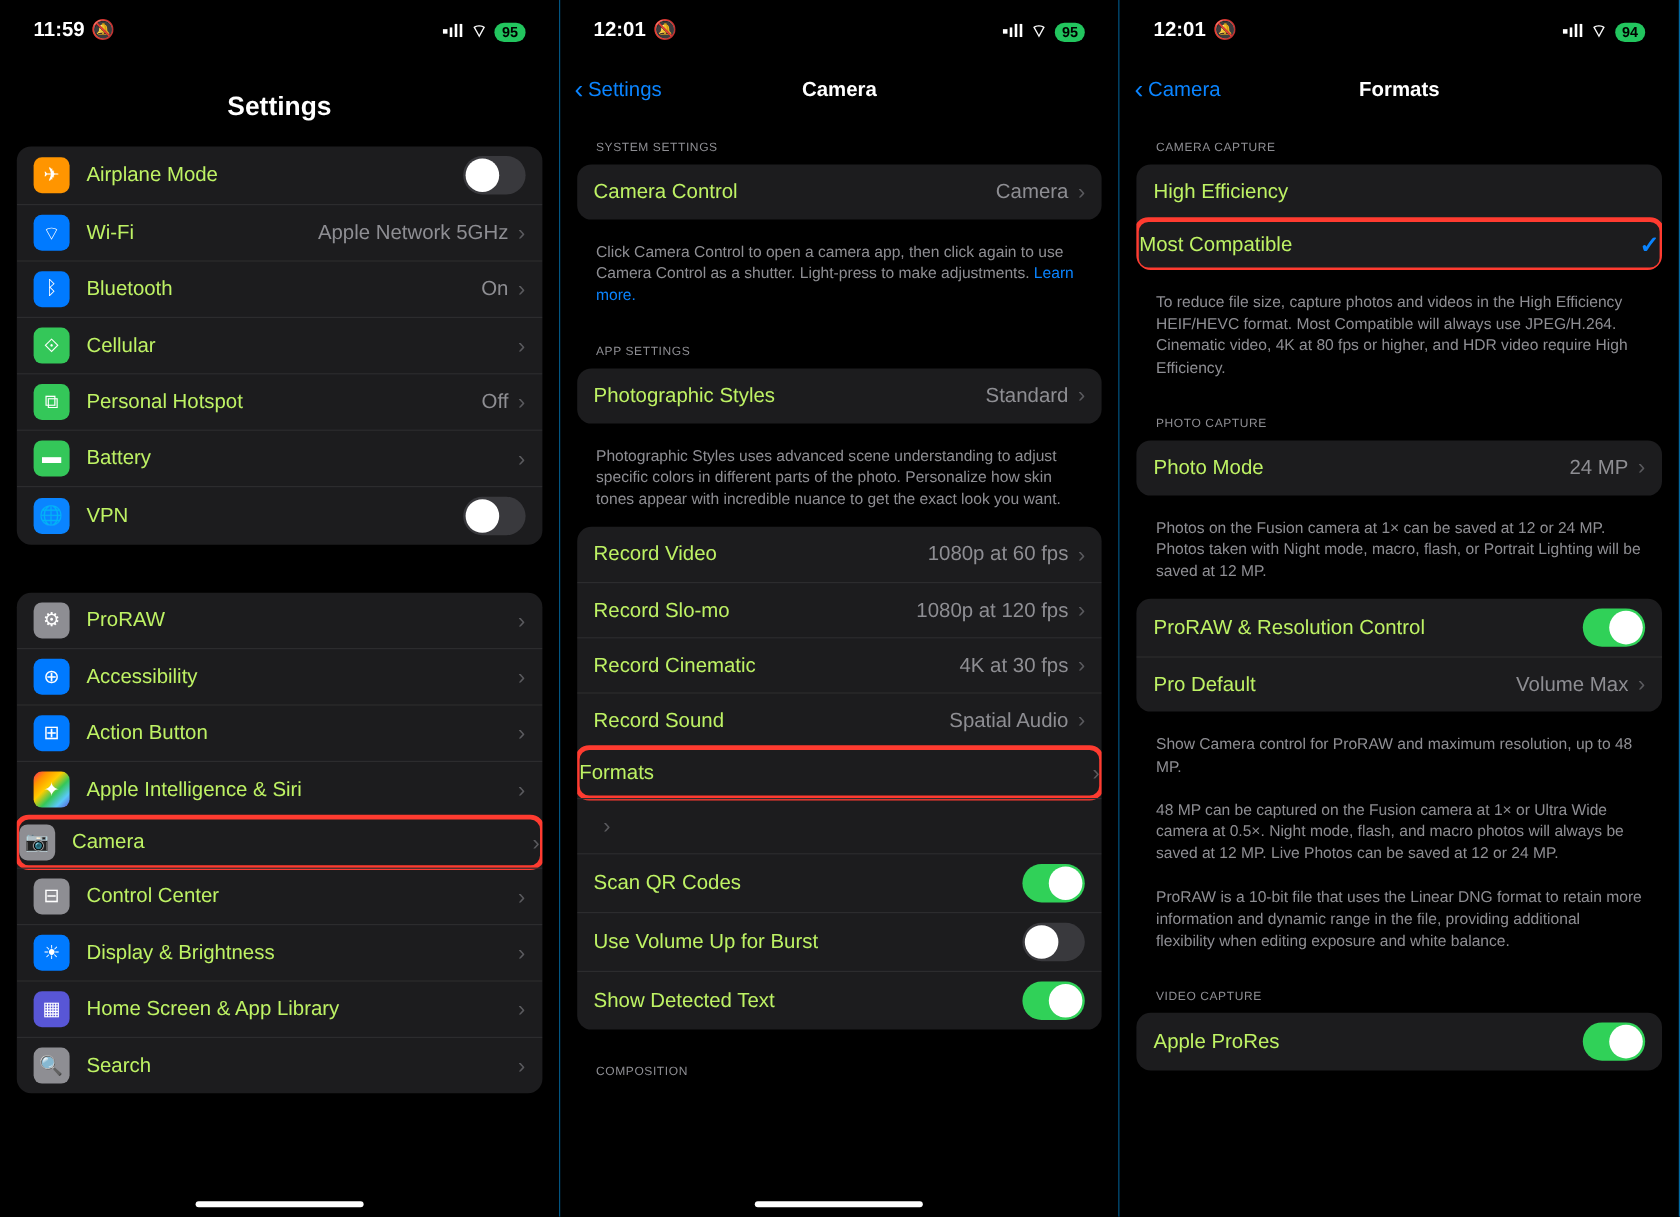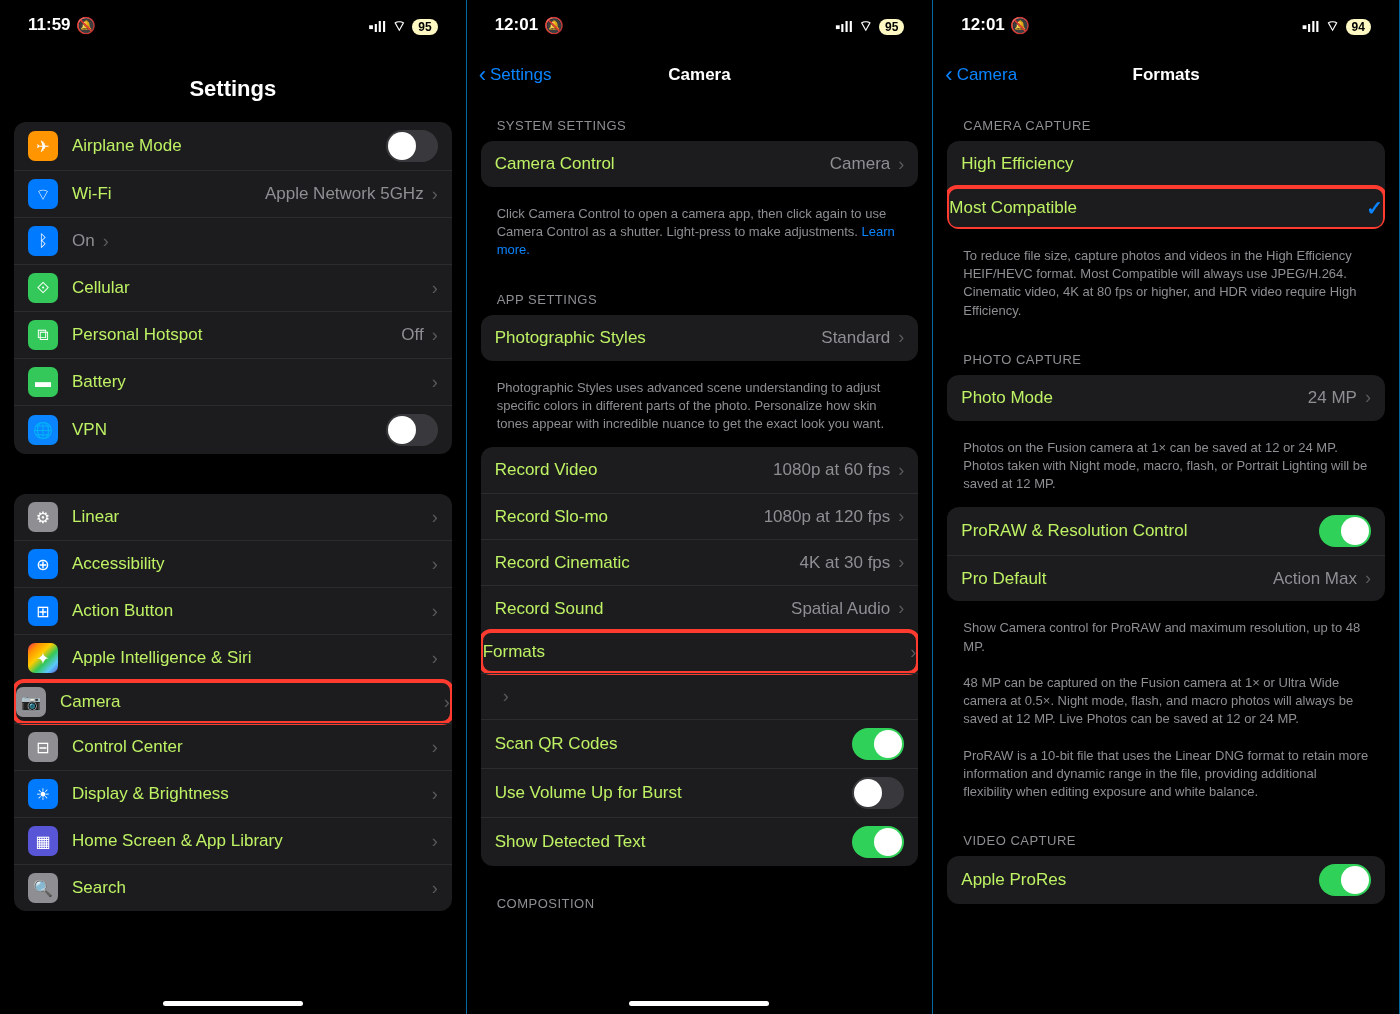--- a/index.html
+++ b/index.html
@@ -27,21 +27,21 @@
     justify-content: space-between;
     padding: 0 28px;
     font-size: 17px;
     font-weight: 600;
   }
   .status-left { display: flex; align-items: center; gap: 6px; }
   .status-right { display: flex; align-items: flex-end; gap: 6px; }
   .bell-icon { font-size: 16px; opacity: .95; }
   .signal-icon, .wifi-icon { font-size: 15px; }
   .battery-badge {
-    background: #fef9c3;
+    background: #22c55e;
     color: #000;
     border-radius: 8px;
     padding: 1px 6px;
     font-size: 12px;
     font-weight: 700;
   }
   .nav-bar {
     height: 50px;
     display: flex;
     align-items: center;
@@ -61,21 +61,21 @@
   .nav-title {
     font-size: 17px;
     font-weight: 600;
     margin: 0 auto;
   }
   .content {
     padding: 0 14px 20px;
   }
   .section-header {
     color: #8e8e93;
-    font-size: 13px;
+    font-size: 10px;
     letter-spacing: .5px;
     padding: 18px 16px 8px;
     text-transform: uppercase;
   }
   .group {
     background: #1c1c1e;
     border-radius: 12px;
     overflow: hidden;
     margin: 0 0 12px;
   }
@@ -195,20 +195,21 @@
           </div>
         </div>
         <div class="row">
           <div class="icon-box bg-blue">⌔</div>
           <div class="label">Wi-Fi</div>
           <div class="value">Apple Network 5GHz</div>
           <div class="chev-r">›</div>
         </div>
         <div class="row">
           <div class="icon-box bg-blue">ᛒ</div>
+          <div class="label">Bluetooth</div>
           <div class="value">On</div>
           <div class="chev-r">›</div>
         </div>
         <div class="row">
           <div class="icon-box bg-green">⟐</div>
           <div class="label">Cellular</div>
           <div class="chev-r">›</div>
         </div>
         <div class="row">
           <div class="icon-box bg-link">⧉</div>
@@ -226,21 +227,21 @@
           <div class="label">VPN</div>
           <div class="toggle">
             <div class="knob"></div>
           </div>
         </div>
       </div>
       <div style="height: 28px;"></div>
       <div class="group">
         <div class="row">
           <div class="icon-box bg-gray">⚙</div>
-          <div class="label">Linear</div>
+          <div class="label">ProRAW</div>
           <div class="chev-r">›</div>
         </div>
         <div class="row">
           <div class="icon-box bg-blue">⊕</div>
           <div class="label">Accessibility</div>
           <div class="chev-r">›</div>
         </div>
         <div class="row">
           <div class="icon-box bg-blue">⊞</div>
           <div class="label">Action Button</div>
@@ -413,21 +414,21 @@
       <div class="footer-text" style="white-space: pre-line;">Photos on the Fusion camera at 1× can be saved at 12 or 24 MP. Photos taken with Night mode, macro, flash, or Portrait Lighting will be saved at 12 MP. </div>
       <div class="group">
         <div class="row">
           <div class="label">ProRAW &amp; Resolution Control</div>
           <div class="toggle on">
             <div class="knob"></div>
           </div>
         </div>
         <div class="row">
           <div class="label">Pro Default</div>
-          <div class="value">Action Max</div>
+          <div class="value">Volume Max</div>
           <div class="chev-r">›</div>
         </div>
       </div>
       <div class="footer-text" style="white-space: pre-line;">Show Camera control for ProRAW and maximum resolution, up to 48 MP.
 
 48 MP can be captured on the Fusion camera at 1× or Ultra Wide camera at 0.5×. Night mode, flash, and macro photos will always be saved at 12 MP. Live Photos can be saved at 12 or 24 MP.
 
 ProRAW is a 10-bit file that uses the Linear DNG format to retain more information and dynamic range in the file, providing additional flexibility when editing exposure and white balance. </div>
       <div class="section-header">VIDEO CAPTURE</div>
       <div class="group">

